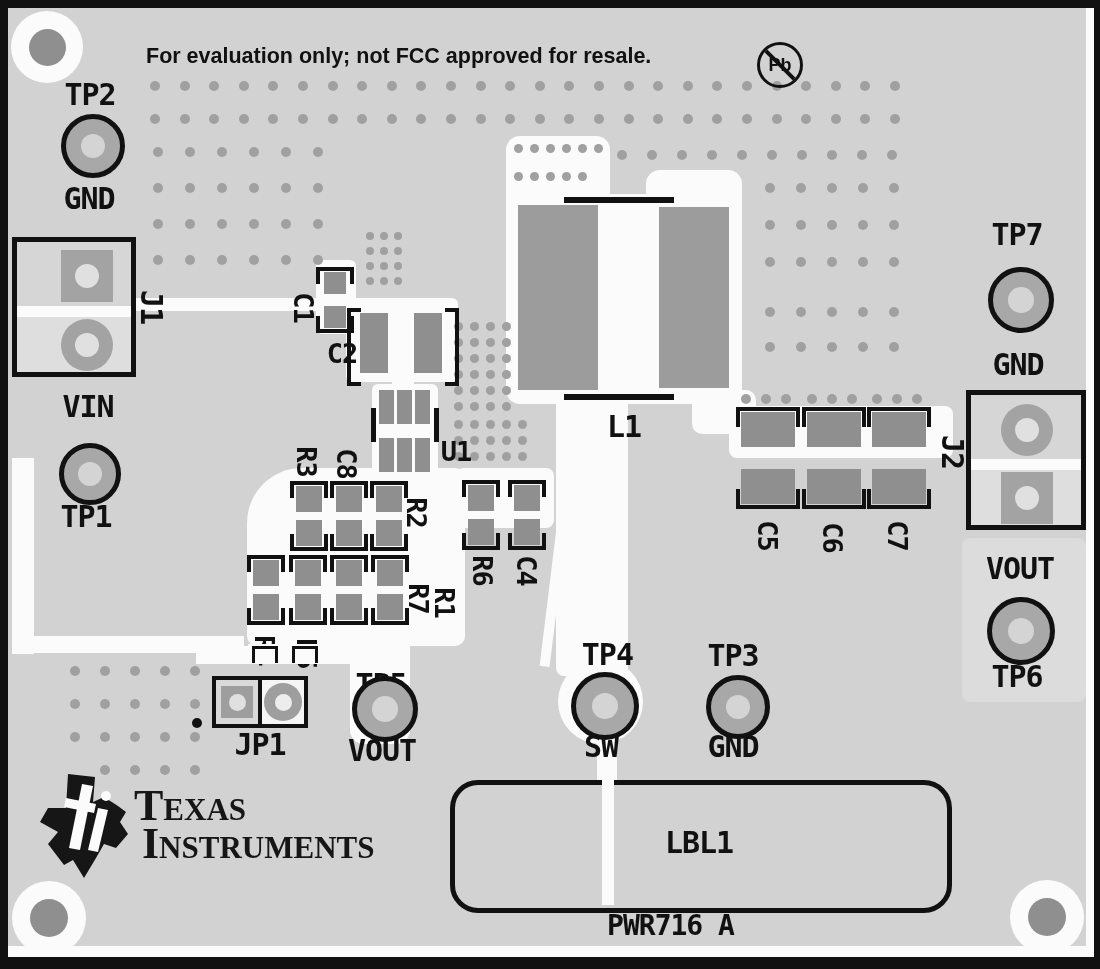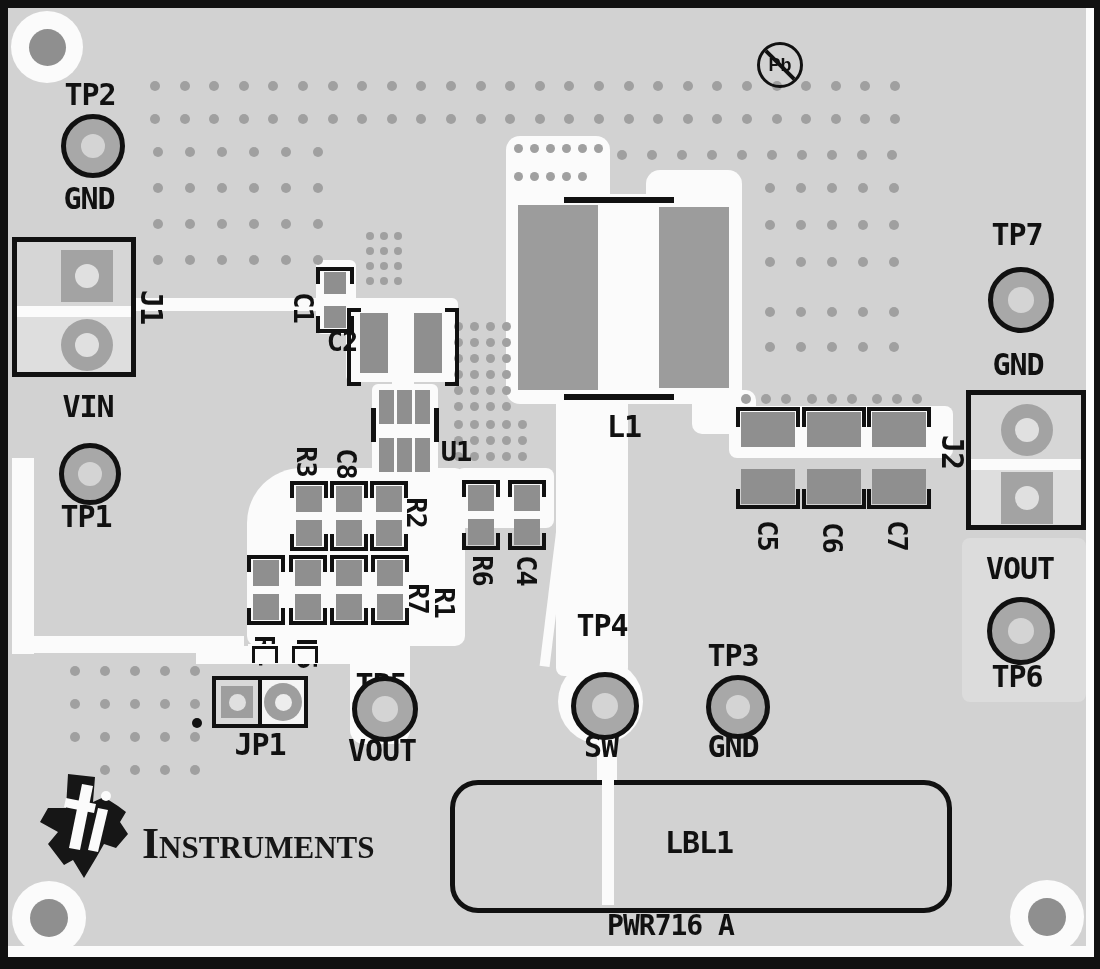--- a/index.html
+++ b/index.html
@@ -271,20 +271,21 @@
       <div class="via" style="left: 130px; top: 732px; width: 10px; height: 10px;"></div>
       <div class="via" style="left: 160px; top: 732px; width: 10px; height: 10px;"></div>
       <div class="via" style="left: 190px; top: 732px; width: 10px; height: 10px;"></div>
       <div class="via" style="left: 100px; top: 765px; width: 10px; height: 10px;"></div>
       <div class="via" style="left: 130px; top: 765px; width: 10px; height: 10px;"></div>
       <div class="via" style="left: 160px; top: 765px; width: 10px; height: 10px;"></div>
       <div class="via" style="left: 190px; top: 765px; width: 10px; height: 10px;"></div>
       <div class="via" style="left: 192px; top: 718px; width: 10px; height: 10px; background: rgb(17, 17, 17);"></div>
     </div>
 
+  <div class="abs" style="left:146px;top:44px;width:650px;font-family:'Liberation Sans',sans-serif;font-weight:bold;font-size:21.5px;color:#111;">For evaluation only; not FCC approved for resale.</div>
   <div class="abs" style="left:757px;top:42px;width:40px;height:40px;border:3px solid #111;border-radius:50%;display:flex;align-items:center;justify-content:center;overflow:hidden;">
     <span style="font-family:'Liberation Sans',sans-serif;font-weight:bold;font-size:18px;color:#111;">Pb</span>
     <span class="abs" style="left:18px;top:-6px;width:4px;height:52px;background:#111;transform:rotate(-45deg);"></span>
   </div>
 
   <div class="silk" style="left:58px;top:80px;width:64px;">TP2</div>
   <div class="tp" style="left:61px;top:114px;width:54px;height:54px;">
       <div class="core"></div>
     </div>
   <div class="silk" style="left:56px;top:184px;width:66px;">GND</div>
@@ -312,21 +313,21 @@
       <div class="pad" style="width:22px;height:22px;"></div>
     <div class="pad" style="width:22px;height:22px;"></div>
       <div class="bkt-b"></div>
   </div>
   <div class="silk rot s27" style="left:278px;top:294px;width:50px;">C1</div>
 
   <div class="abs" style="left:360px;top:313px;width:28px;height:60px;background:#8f8f8f;"></div>
   <div class="abs" style="left:414px;top:313px;width:28px;height:60px;background:#8f8f8f;"></div>
   <div class="abs" style="left:347px;top:308px;width:10px;height:70px;border:4px solid #111;border-right:none;"></div>
   <div class="abs" style="left:445px;top:308px;width:10px;height:70px;border:4px solid #111;border-left:none;"></div>
-  <div class="silk s27" style="left:316px;top:328px;width:52px;">C2</div>
+  <div class="silk s27" style="left:316px;top:340px;width:52px;">C2</div>
 
   <div class="abs" style="left:379px;top:390px;width:15px;height:34px;background:#8f8f8f;"></div>
   <div class="abs" style="left:397px;top:390px;width:15px;height:34px;background:#8f8f8f;"></div>
   <div class="abs" style="left:415px;top:390px;width:15px;height:34px;background:#8f8f8f;"></div>
   <div class="abs" style="left:379px;top:438px;width:15px;height:34px;background:#8f8f8f;"></div>
   <div class="abs" style="left:397px;top:438px;width:15px;height:34px;background:#8f8f8f;"></div>
   <div class="abs" style="left:415px;top:438px;width:15px;height:34px;background:#8f8f8f;"></div>
   <div class="abs" style="left:371px;top:408px;width:5px;height:34px;background:#111;"></div>
   <div class="abs" style="left:434px;top:408px;width:5px;height:34px;background:#111;"></div>
   <div class="silk s27" style="left:434px;top:438px;width:44px;">U1</div>
@@ -472,40 +473,41 @@
     </div>
   </div>
   <div class="silk" style="left:228px;top:730px;width:64px;">JP1</div>
 
   <div class="silk" style="left:352px;top:670px;width:58px;">TP5</div>
   <div class="tp" style="left:352px;top:676px;width:56px;height:56px;">
       <div class="core"></div>
     </div>
   <div class="silk" style="left:340px;top:736px;width:84px;">VOUT</div>
 
-  <div class="silk" style="left:571px;top:611px;width:62px;">TP4</div>
+  <div class="silk" style="left:571px;top:640px;width:62px;text-align:right;">TP4</div>
   <div class="tp" style="left:571px;top:672px;width:58px;height:58px;">
       <div class="core"></div>
     </div>
   <div class="silk" style="left:578px;top:732px;width:46px;">SW</div>
 
   <div class="silk" style="left:702px;top:641px;width:62px;">TP3</div>
   <div class="tp" style="left:706px;top:675px;width:54px;height:54px;">
       <div class="core"></div>
     </div>
   <div class="silk" style="left:698px;top:732px;width:70px;">GND</div>
 
   <div class="abs" style="left:38px;top:772px;width:94px;height:110px;">
     <svg width="94" height="110" viewBox="0 0 94 110">
       <path fill="#161616" d="M30,2 L57,5 L55,30 L66,25 L80,34 L88,40 L82,50 L90,62 L78,76 L66,72 L58,86 L46,106 L35,88 L26,93 L10,72 L20,60 L2,50 L10,36 L28,36 Z"></path>
       <path fill="#fbfbfb" d="M44,12 l11,2 -13,64 -11,-2 Z"></path>
       <path fill="#fbfbfb" d="M28,26 l30,6 -2,9 -30,-6 Z"></path>
       <path fill="#fbfbfb" d="M60,36 l10,2 -10,42 -10,-2 Z"></path>
       <circle fill="#fbfbfb" cx="68" cy="24" r="5"></circle>
     </svg>
   </div>
+  <div class="abs" style="left:134px;top:786px;font-family:'Liberation Serif',serif;font-variant:small-caps;font-weight:bold;font-size:44px;line-height:0.9;color:#161616;">Texas</div>
   <div class="abs" style="left:142px;top:824px;font-family:'Liberation Serif',serif;font-variant:small-caps;font-weight:bold;font-size:44px;line-height:0.9;color:#161616;">Instruments</div>
 
   <div class="abs" style="left:450px;top:780px;width:492px;height:123px;border:5px solid #111;border-radius:28px;"></div>
   <div class="white" style="left:602px;top:768px;width:12px;height:137px;"></div>
   <div class="silk" style="left:664px;top:828px;width:70px;">LBL1</div>
   <div class="silk" style="left:598px;top:912px;width:145px;font-size:28px;">PWR716 A</div>
 </div>
 
 </body></html>

